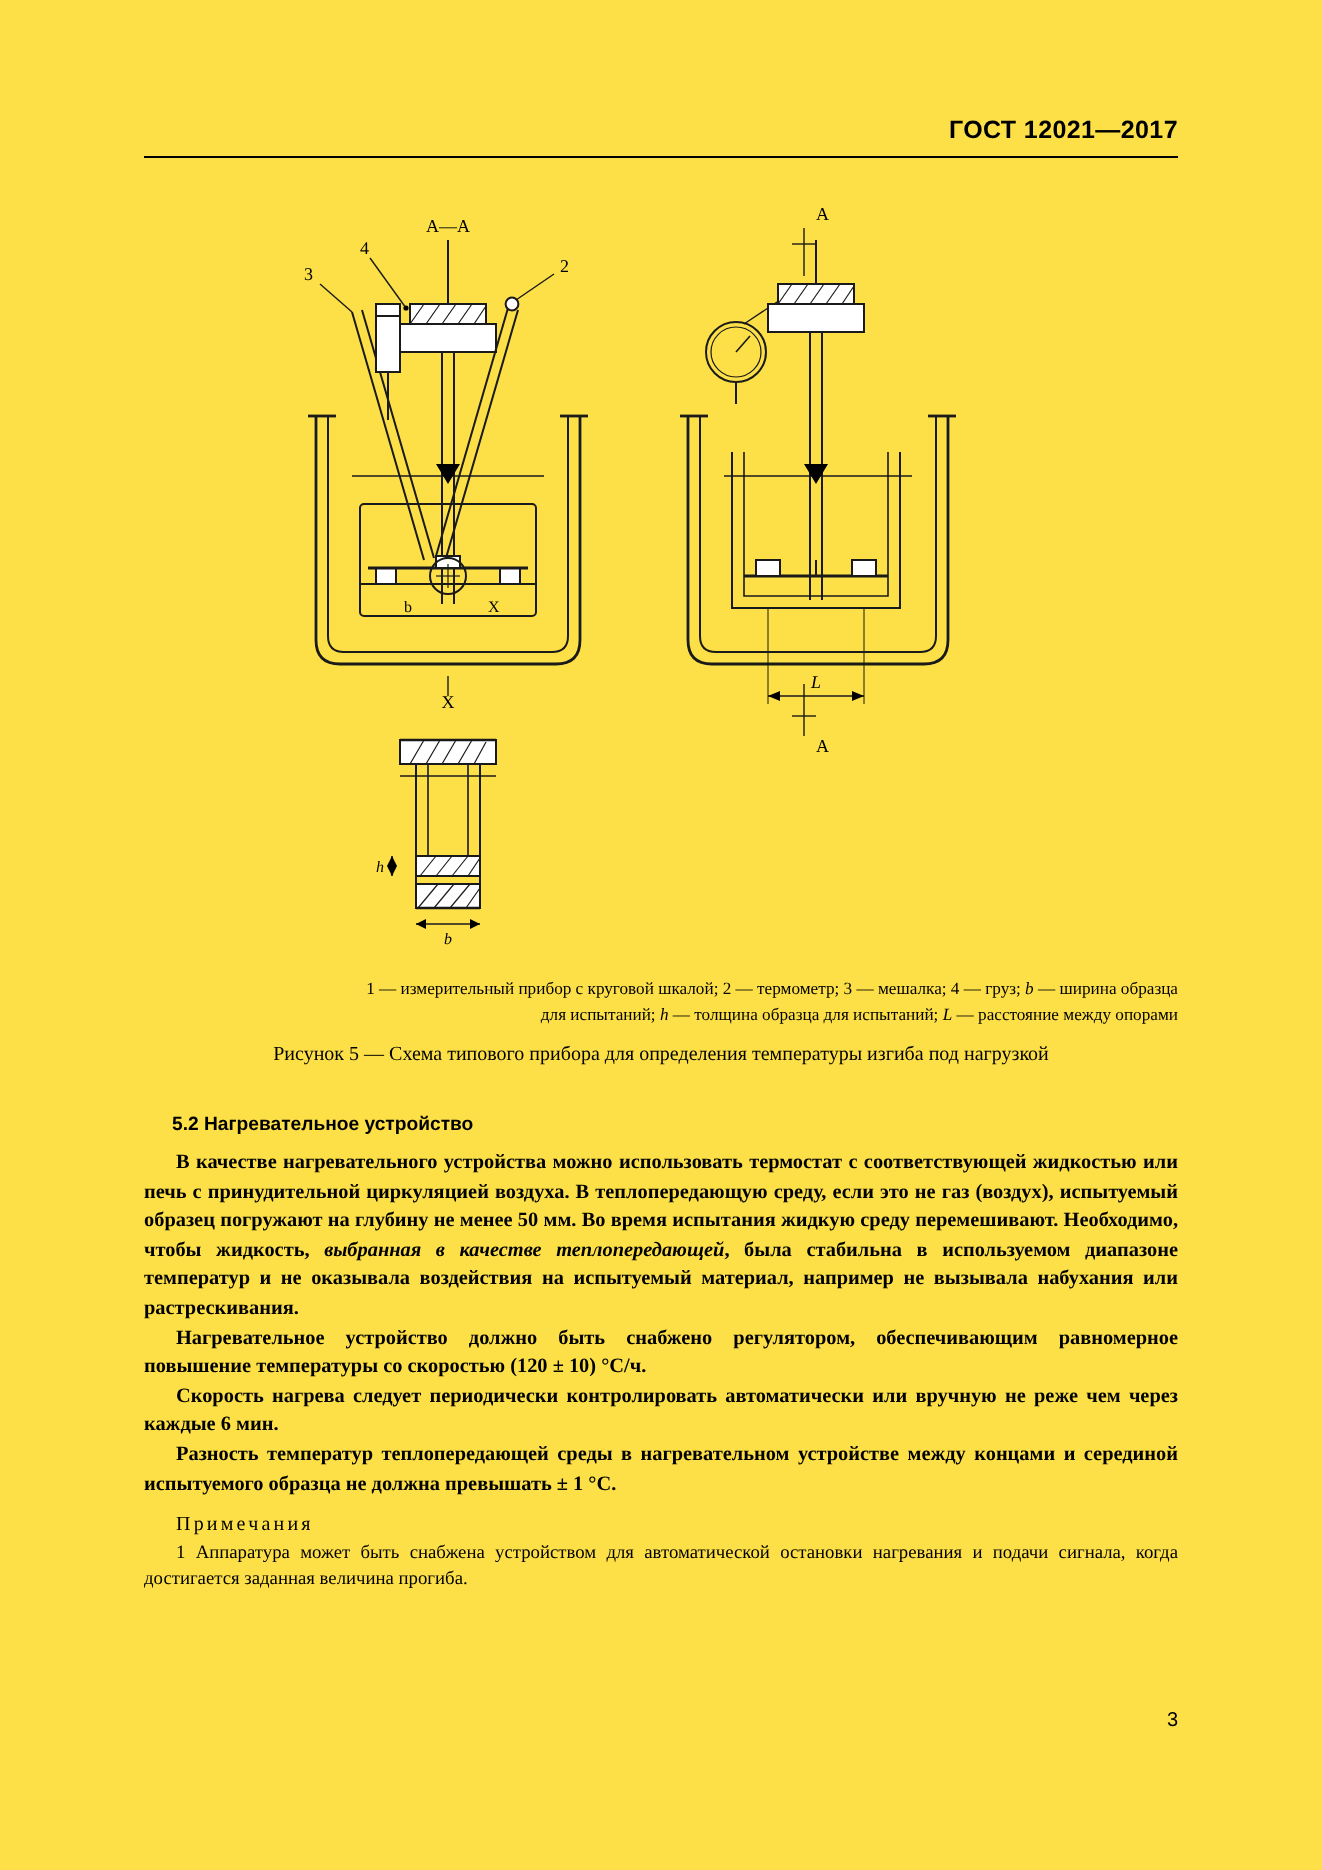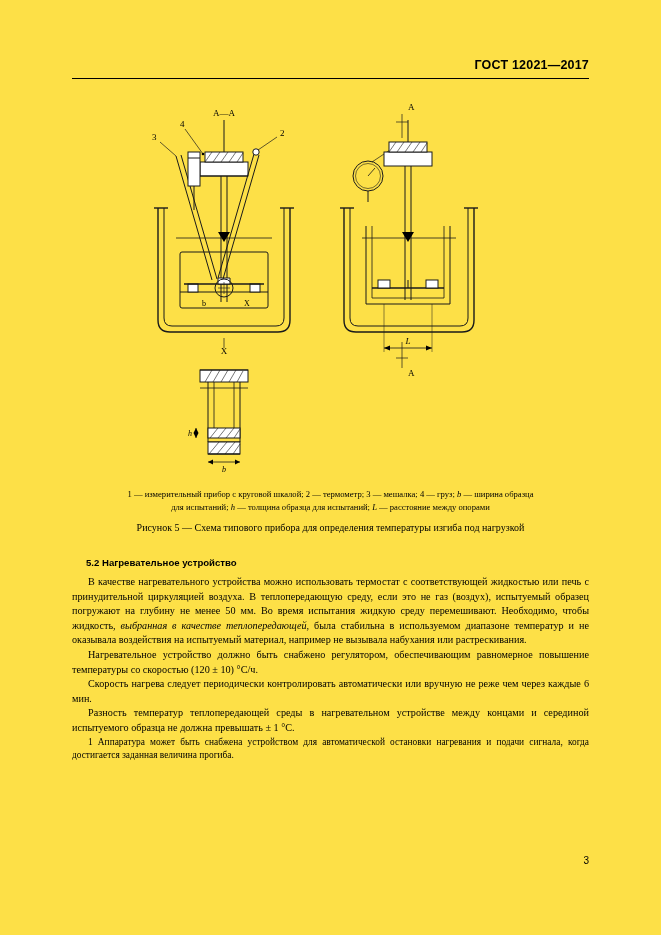--- a/index.html
+++ b/index.html
@@ -50,21 +50,21 @@
     height: 395px;
   }
   .figure svg { display: block; }
 
   
   .fig-legend {
     position: absolute;
     left: 72px;
     top: 488px;
     width: 517px;
-    text-align: center;
+    text-align: right;
     font-family: "Liberation Serif", serif;
     font-size: 8.6px;
     line-height: 13px;
     color: #000;
   }
   .fig-legend i { font-style: italic; }
 
   .fig-title {
     position: absolute;
     left: 72px;
@@ -94,20 +94,21 @@
     width: 517px;
     font-family: "Liberation Serif", serif;
     font-size: 10.2px;
     line-height: 14.6px;
     text-align: justify;
     color: #000;
   }
   .body p {
     margin: 0 0 0 0;
     text-indent: 16px;
+    font-weight: bold;
   }
   .body i { font-style: italic; }
   .notes-head {
     margin-top: 6px;
     font-family: "Liberation Serif", serif;
     font-size: 10px;
     letter-spacing: 1.6px;
     text-indent: 16px;
   }
   .note {
@@ -296,17 +297,18 @@
 
   <div class="fig-title">Рисунок 5 — Схема типового прибора для определения температуры изгиба под нагрузкой</div>
 
   <div class="sec-head">5.2 Нагревательное устройство</div>
 
   <div class="body">
     <p><span>В качестве нагревательного устройства можно использовать термостат с соответствующей жидкостью или печь с принудительной циркуляцией воздуха. В теплопередающую среду, если это не газ (воздух), испытуемый образец погружают на глубину не менее 50 мм. Во время испытания жидкую среду перемешивают. Необходимо, чтобы жидкость, </span><i>выбранная в качестве теплопередающей</i><span>, была стабильна в используемом диапазоне температур и не оказывала воздействия на испытуемый материал, например не вызывала набухания или растрескивания.</span></p>
     <p>Нагревательное устройство должно быть снабжено регулятором, обеспечивающим равномерное повышение температуры со скоростью (120 ± 10) °С/ч.</p>
     <p>Скорость нагрева следует периодически контролировать автоматически или вручную не реже чем через каждые 6 мин.</p>
     <p>Разность температур теплопередающей среды в нагревательном устройстве между концами и серединой испытуемого образца не должна превышать ± 1 °С.</p>
+    <div class="notes-head">Примечания</div>
     <div class="note">1 Аппаратура может быть снабжена устройством для автоматической остановки нагревания и подачи сигнала, когда достигается заданная величина прогиба.</div>
   </div>
 
   <div class="pageno">3</div>
 </div>
 
 </body></html>

